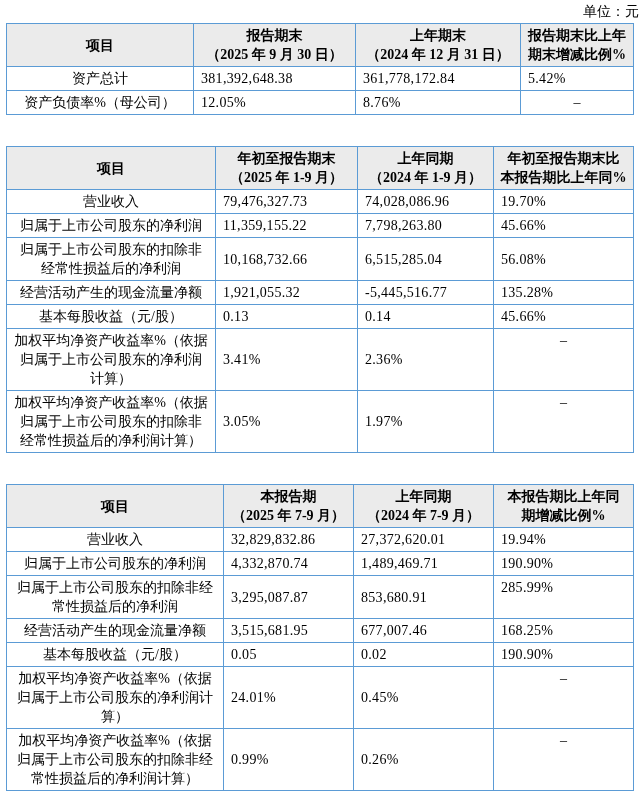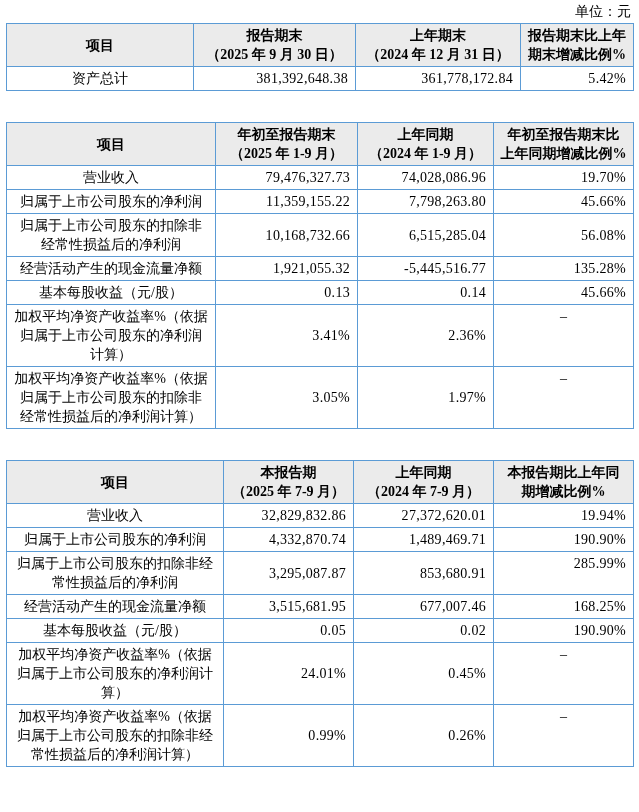--- a/index.html
+++ b/index.html
@@ -6,21 +6,21 @@
   html, body {
     margin: 0; padding: 0;
     width: 639px;
     background: #ffffff;
     font-family: "Liberation Serif", "DejaVu Serif", serif;
     color: #000000;
   }
   .unit-row {
     text-align: right;
     font-size: 14px;
-    padding: 3px 8px 2px 0;
+    padding: 3px 0 2px 0;
     line-height: 18px;
   }
   table.fin {
     border-collapse: collapse;
     table-layout: fixed;
     width: 627px;
     margin: 0 6px 11px 6px;
     font-size: 14px;
   }
   .tbl-gap { height: 20px; }
@@ -31,21 +31,21 @@
     vertical-align: middle;
     overflow: hidden;
   }
   thead th {
     background: #ebebeb;
     font-weight: bold;
     text-align: center;
     padding: 2px 4px;
   }
   td.lbl { text-align: center; }
-  td.num { text-align: right; letter-spacing: 0.3px; }
+  td.num { text-align: left; letter-spacing: 0.3px; }
   td.dash { text-align: center; letter-spacing: 0; }
   td.vtop { vertical-align: top; }
   .hline { min-height: 0; }
 </style>
 </head>
 <body>
 
 <div class="unit-row">单位：元</div>
 
 <table class="fin">
@@ -74,20 +74,26 @@
       </th>
     </tr>
   </thead>
   <tbody>
     <tr>
       <td class="lbl">资产总计</td>
       <td class="num">381,392,648.38</td>
       <td class="num">361,778,172.84</td>
       <td class="num">5.42%</td>
     </tr>
+    <tr>
+      <td class="lbl">资产负债率%（母公司）</td>
+      <td class="num">12.05%</td>
+      <td class="num">8.76%</td>
+      <td class="dash">–</td>
+    </tr>
   </tbody>
 </table>
 
 <div class="tbl-gap"></div>
 
 <table class="fin">
   <colgroup>
     <col style="width:209px">
       <col style="width:142px">
       <col style="width:136px">
@@ -101,21 +107,21 @@
       <th>
         <div class="hline">年初至报告期末</div>
         <div class="hline">（2025 年 1-9 月）</div>
       </th>
       <th>
         <div class="hline">上年同期</div>
         <div class="hline">（2024 年 1-9 月）</div>
       </th>
       <th>
         <div class="hline">年初至报告期末比</div>
-        <div class="hline">上年同期增减比例%</div>
+        <div class="hline">本报告期比上年同%</div>
       </th>
     </tr>
   </thead>
   <tbody>
     <tr>
       <td class="lbl">营业收入</td>
       <td class="num">79,476,327.73</td>
       <td class="num">74,028,086.96</td>
       <td class="num">19.70%</td>
     </tr>

